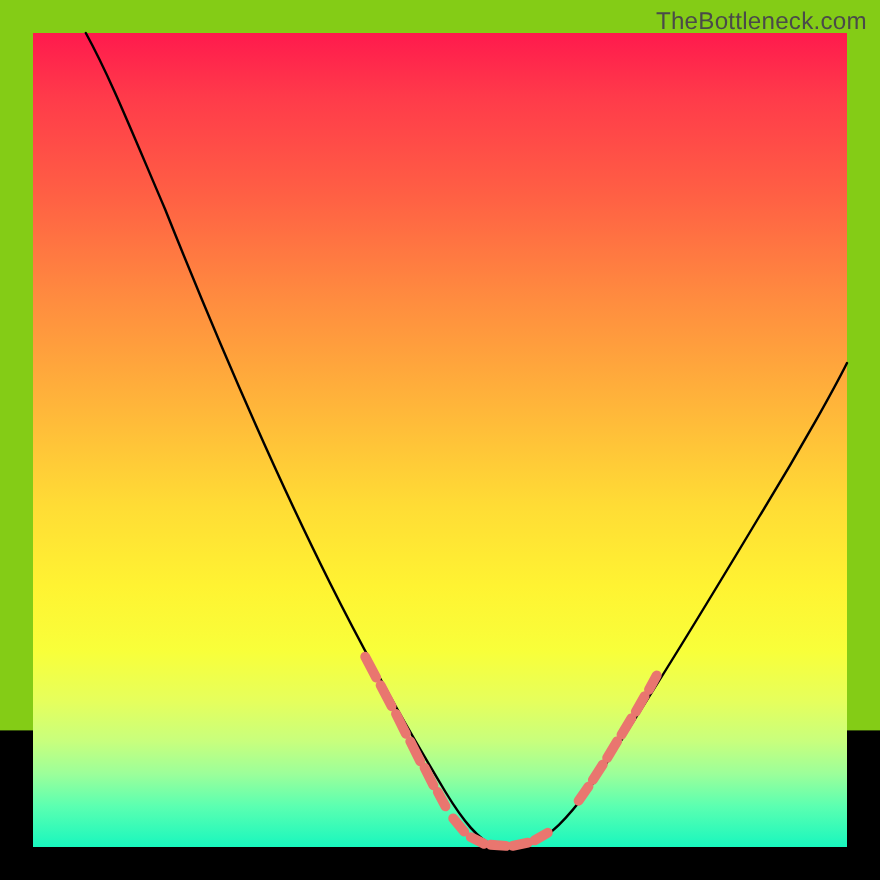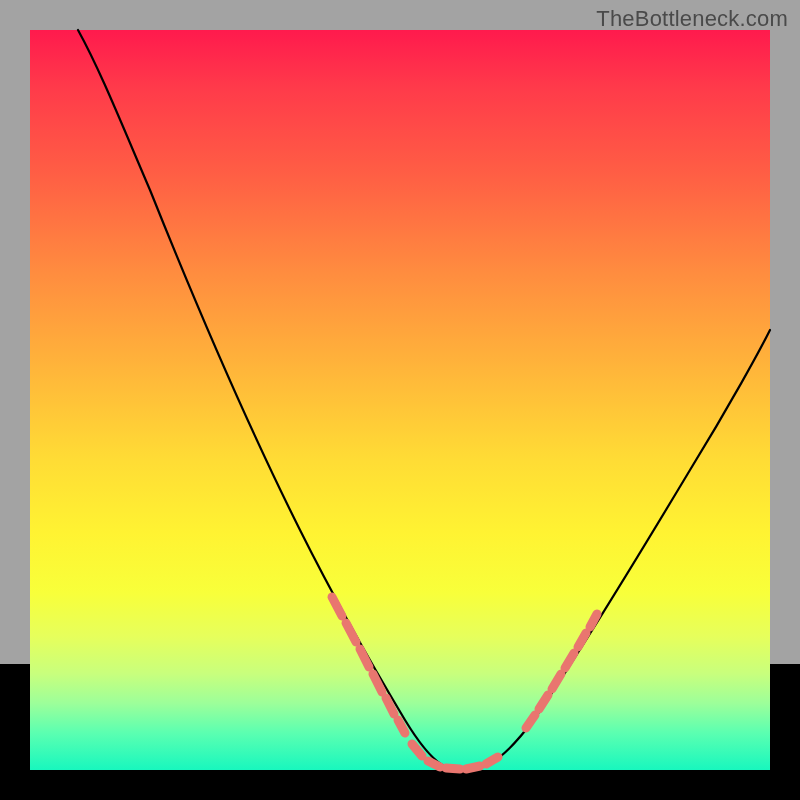--- a/index.html
+++ b/index.html
@@ -10,21 +10,21 @@
     overflow: hidden;
     background: #000;
     font-family: Arial, Helvetica, sans-serif;
   }
   .frame {
     position: absolute;
     left: 0;
     top: 0;
     width: 800px;
     height: 664px;
-    background: #a3a3a3;
+    background: #84cc16;
   }
   .plot-area {
     position: absolute;
     left: 30px;
     top: 30px;
     width: 740px;
     height: 740px;
     
     background: linear-gradient(to bottom,
       #ff1a4d 0%,

